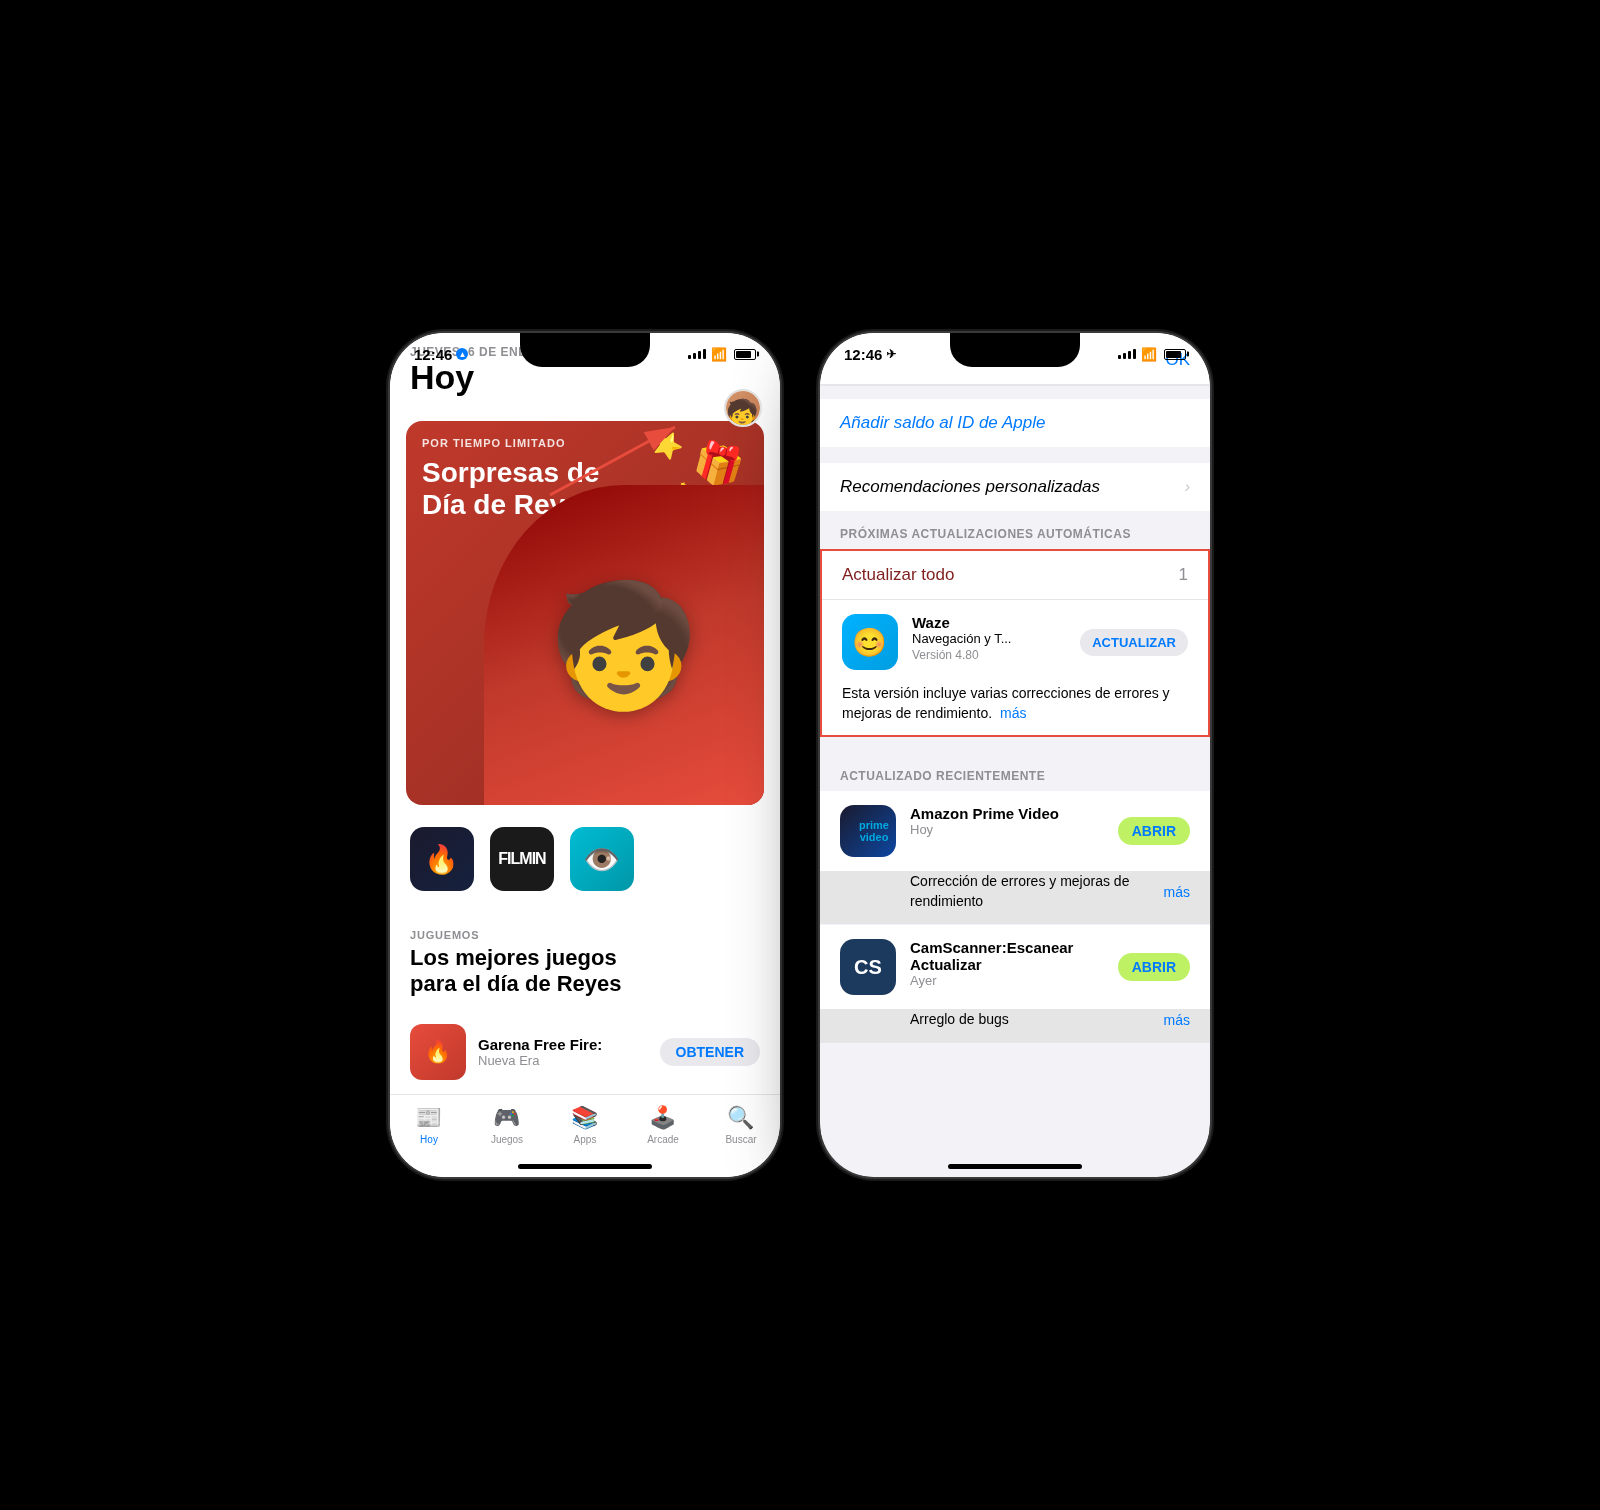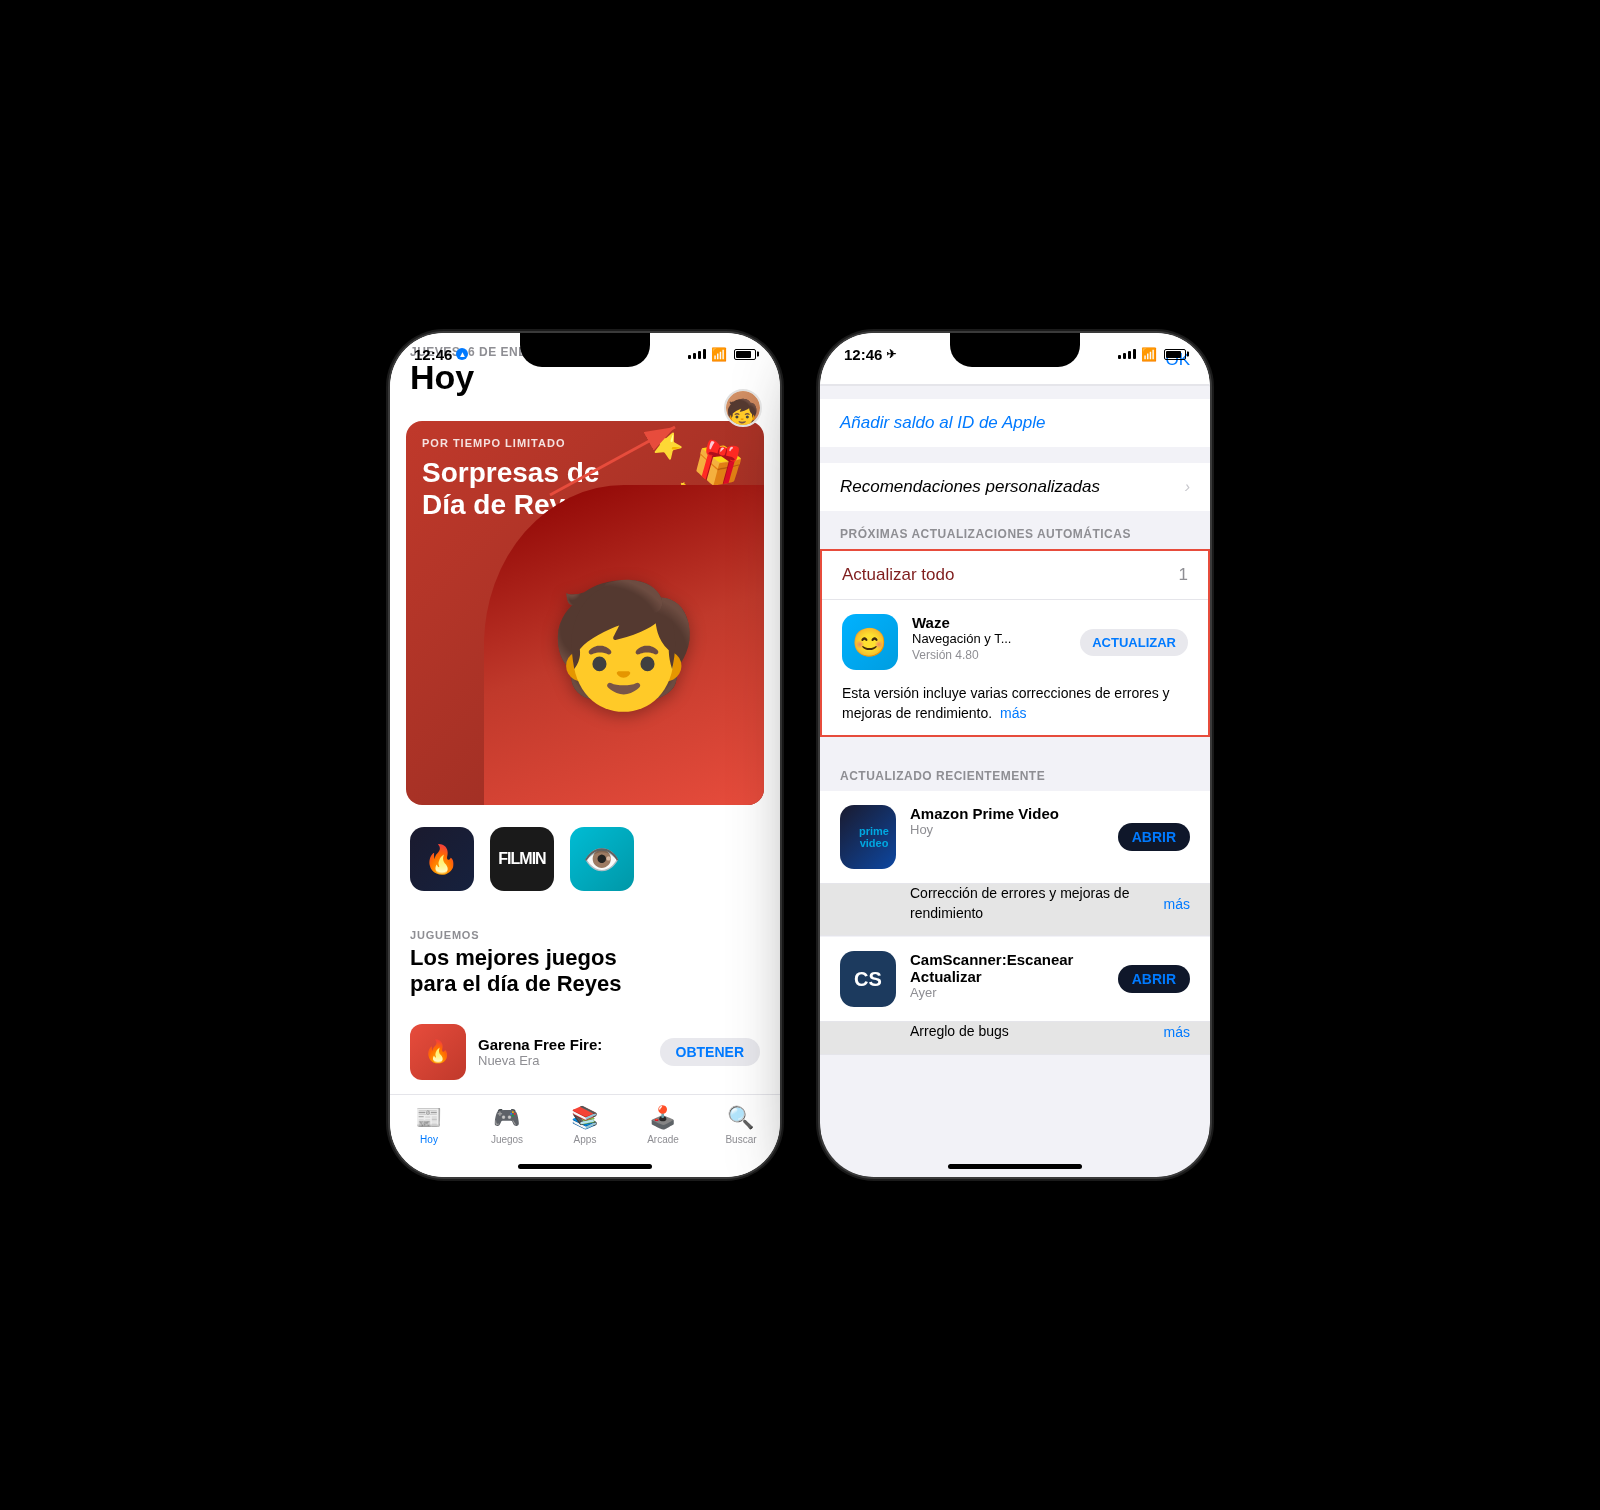--- a/index.html
+++ b/index.html
@@ -489,21 +489,21 @@
       background: #fff;
       padding: 14px 20px;
       display: flex;
       align-items: flex-start;
       gap: 14px;
       border-bottom: 1px solid #e5e5ea;
     }
     .app-update-row:last-child { border-bottom: none; }
     .prime-icon {
       width: 56px;
-      height: 64px;
+      height: 52px;
       border-radius: 14px;
       background: linear-gradient(135deg, #1a1a2e 0%, #0d47a1 100%);
       display: flex;
       align-items: center;
       justify-content: center;
       flex-shrink: 0;
       font-size: 22px;
       color: #00a8e1;
       font-weight: 800;
       padding-left: 12px;
@@ -528,21 +528,21 @@
       font-size: 15px;
       font-weight: 600;
       color: #000;
     }
     .app-update-time {
       font-size: 13px;
       color: #8e8e93;
       margin-bottom: 4px;
     }
     .abrir-btn {
-      background: #0f172a;
+      background: #bef264;
       border: none;
       border-radius: 14px;
       padding: 6px 14px;
       font-size: 14px;
       font-weight: 600;
       color: #007aff;
       cursor: pointer;
       align-self: center;
     }
     .more-row {

